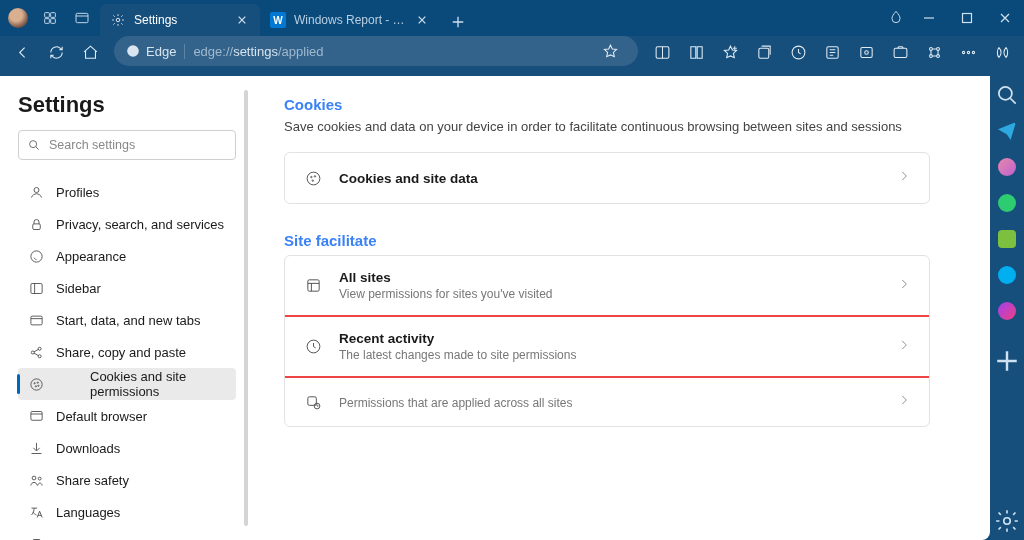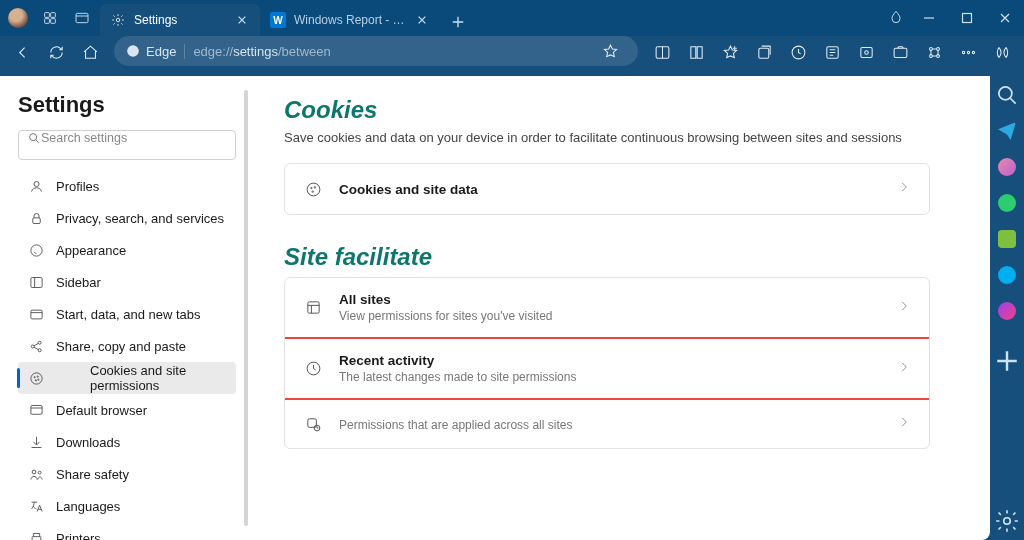--- a/index.html
+++ b/index.html
@@ -41,34 +41,34 @@
 
 .content-wrap { display: flex; height: calc(540px - 76px); }
 .page { flex: 1; background: #fff; display: flex; border-bottom-right-radius: 8px; }
 .right-rail { width: 34px; background: #174f7c; display: flex; flex-direction: column; align-items: center; padding-top: 6px; gap: 10px; }
 .rail-icon { width: 26px; height: 26px; display: flex; align-items: center; justify-content: center; }
 .rail-glyph { width: 18px; height: 18px; border-radius: 4px; }
 
 .sidebar { width: 248px; padding: 16px 12px 12px 18px; overflow-y: auto; position: relative; }
 .sidebar::after { content: ""; position: absolute; right: 0; top: 14px; bottom: 14px; width: 4px; background: #d4d4d4; border-radius: 2px; }
 .settings-h { font-size: 22px; font-weight: 600; color: #1a1a1a; margin-bottom: 12px; }
-.searchbox { height: 30px; border: 1px solid #cfcfcf; border-radius: 4px; display: flex; align-items: flex-start; padding: 0 8px; margin-bottom: 10px; background: #fff; }
+.searchbox { height: 30px; border: 1px solid #cfcfcf; border-radius: 4px; display: flex; align-items: center; padding: 0 8px; gap: 8px; margin-bottom: 16px; background: #fff; }
 .searchbox svg { width: 14px; height: 14px; stroke: #666; fill: none; stroke-width: 1.6; }
 .searchbox input { border: 0; outline: 0; flex: 1; font-size: 12.5px; color: #333; background: transparent; }
 .searchbox input::placeholder { color: #888; }
 
 .nav-list { list-style: none; }
 .nav-item { height: 32px; display: flex; align-items: center; gap: 12px; padding: 0 10px; font-size: 13px; color: #1a1a1a; border-radius: 4px; cursor: pointer; position: relative; }
 .nav-item.active { background: #eaeaea; gap: 46px; }
 .nav-item.active::before { content: ""; position: absolute; left: -1px; top: 6px; bottom: 6px; width: 3px; background: #0067c0; border-radius: 2px; }
 .nav-icon { width: 16px; height: 16px; display: flex; align-items: center; justify-content: center; flex-shrink: 0; }
 .nav-icon svg { width: 15px; height: 15px; stroke: #494949; fill: none; stroke-width: 1.4; }
 
 .main { flex: 1; padding: 20px 60px 20px 36px; overflow-y: auto; }
-.sec-h { font-size: 24px; font-weight: 600; color: #0f766e; margin-bottom: 6px; font-style: italic; }
+.sec-h { font-size: 15px; font-weight: 600; color: #3b82f6; margin-bottom: 6px; }
 .sec-sub { font-size: 13px; color: #444; margin-bottom: 18px; }
 .card { border: 1px solid #e2e2e2; border-radius: 6px; background: #fff; margin-bottom: 28px; }
 .card-row { display: flex; align-items: center; padding: 14px 18px; gap: 16px; cursor: pointer; min-height: 50px; }
 .card-row + .card-row { border-top: 2px solid #ef4444; }
 .cr-icon { width: 20px; height: 20px; display: flex; align-items: center; justify-content: center; flex-shrink: 0; }
 .cr-icon svg { width: 17px; height: 17px; stroke: #555; fill: none; stroke-width: 1.4; }
 .cr-body { flex: 1; }
 .cr-title { font-size: 13.5px; font-weight: 700; color: #1a1a1a; }
 .cr-desc { font-size: 12px; color: #777; margin-top: 2px; }
 .cr-chevron svg { width: 14px; height: 14px; stroke: #888; fill: none; stroke-width: 1.6; }
@@ -170,21 +170,21 @@
         <path d="M3 11l9-8 9 8M5 10v10h14V10"></path>
       </svg>
     </div>
   <div class="addrbar">
     <span class="addr-prefix">
       <svg viewBox="0 0 24 24" fill="#d9e6f1" stroke="none">
           <circle cx="12" cy="12" r="10"></circle>
         </svg>
       <span>Edge</span>
     </span>
-    <span class="addr-url"><span class="dim">edge://</span><span>settings</span><span class="dim">/between</span></span>
+    <span class="addr-url"><span class="dim">edge://</span><span>settings</span><span class="dim">/applied</span></span>
     <span class="tool-btn star-btn">
         <svg viewBox="0 0 24 24">
           <path d="M12 3l2.6 5.6 6 .6-4.5 4.1 1.3 6L12 16.8 6.6 19.3l1.3-6L3.4 9.2l6-.6z"></path>
         </svg>
       </span>
   </div>
   <div class="tool-btn">
       <svg viewBox="0 0 24 24">
         <rect x="3" y="4" width="18" height="16" rx="2"></rect>
         <path d="M12 4v16"></path>

